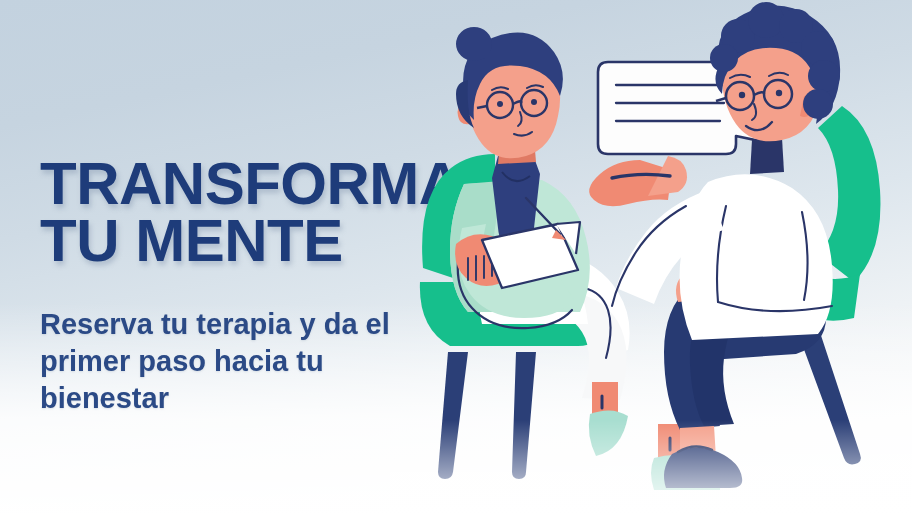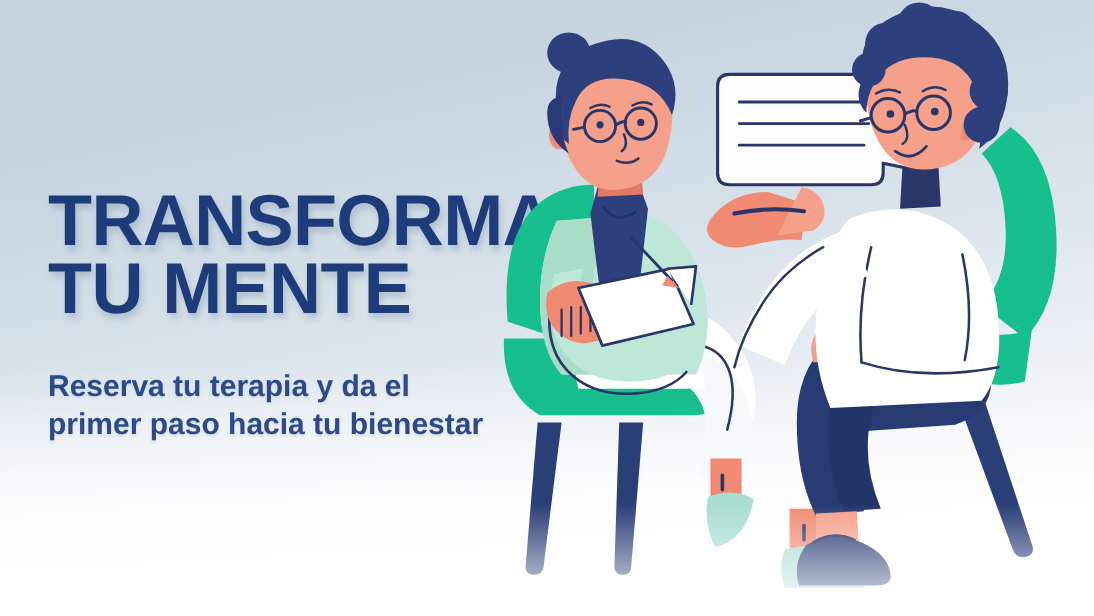--- a/index.html
+++ b/index.html
@@ -53,21 +53,21 @@
     margin: 0;
     text-shadow: 2px 4px 5px rgba(120,140,165,0.38);
     white-space: pre-line;
   }
 
   #subheadline {
     margin: 0;
     margin-top: 37px;
     font-family: "Liberation Sans", sans-serif;
     font-weight: 700;
-    font-size: 25px;
+    font-size: 29px;
     line-height: 1.28;
     color: #2b4a86;
     white-space: pre-line;
     text-shadow: 0px 1px 2px rgba(140,155,175,0.25);
   }
 
   
   #illustration {
     position: absolute;
     left: 390px;

